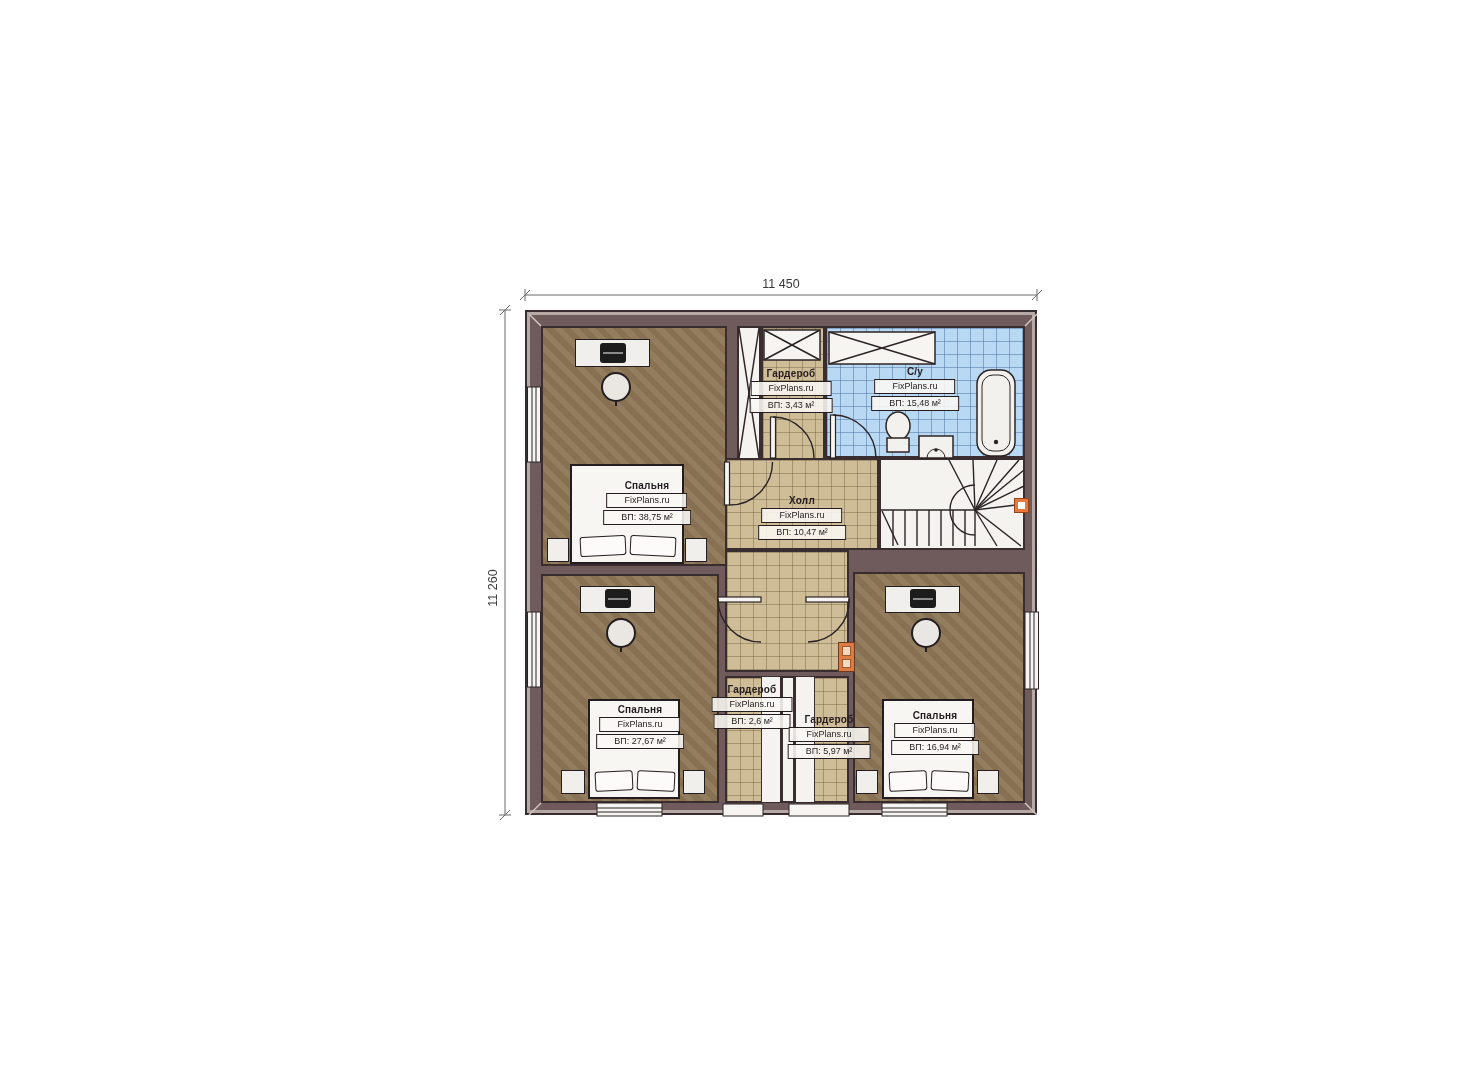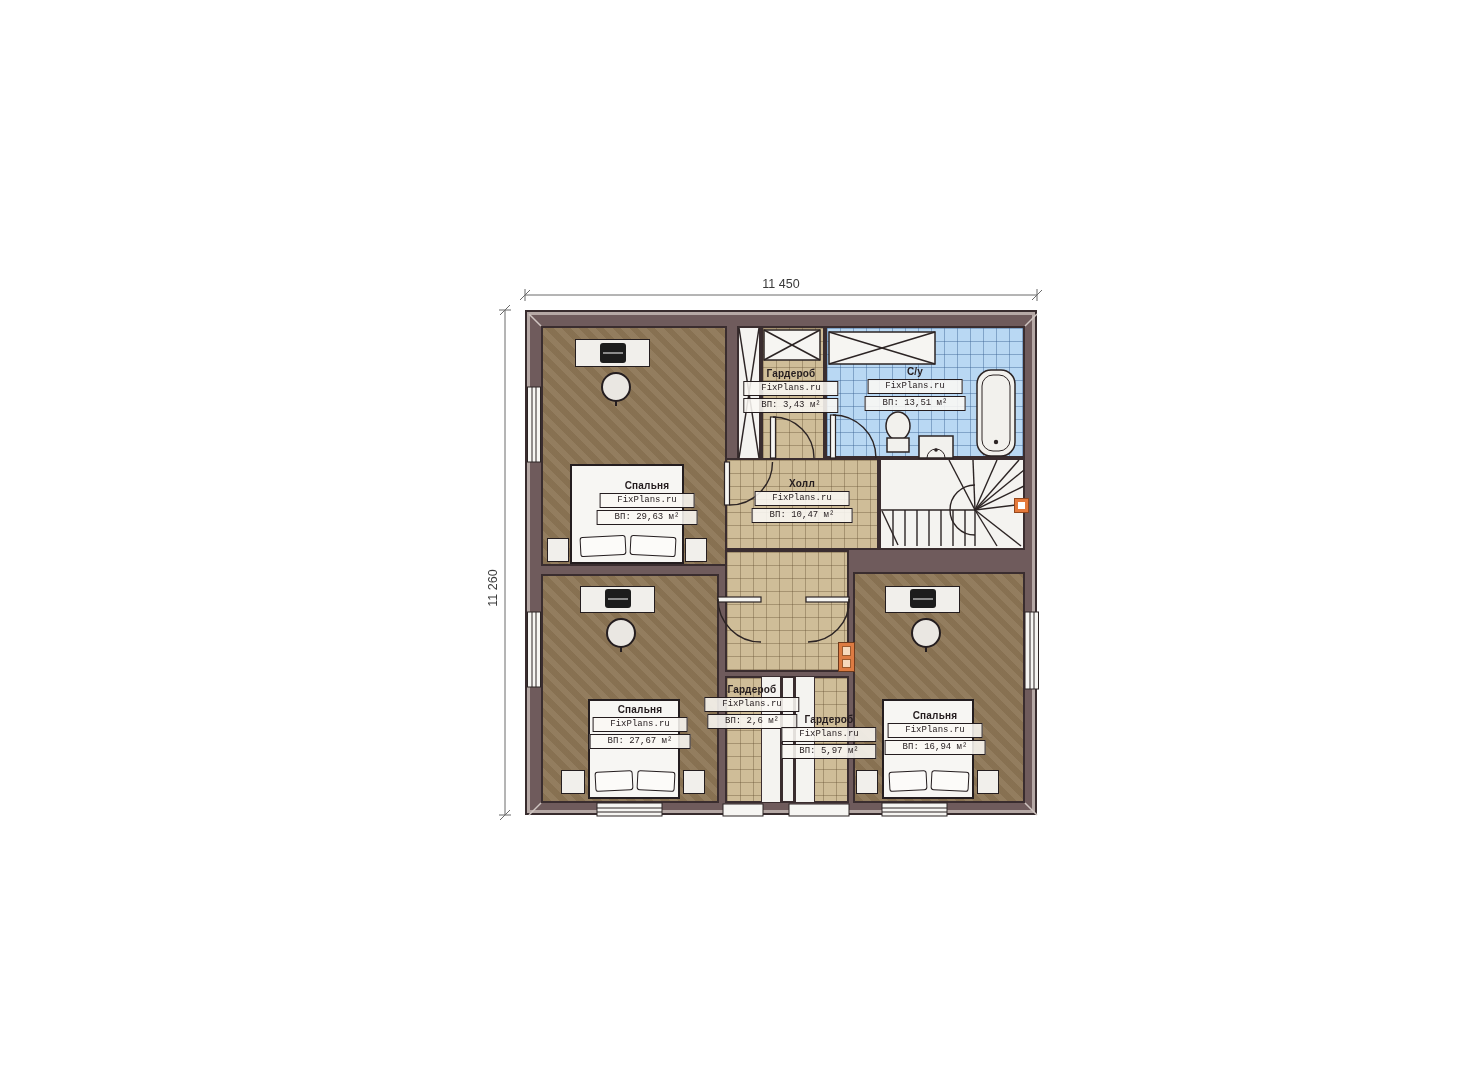--- a/index.html
+++ b/index.html
@@ -42,21 +42,21 @@
   .marker::after { content:""; position:absolute; inset:3px; background:#ffffff; }
 
   
   .overlay { position:absolute; left:0; top:0; z-index:5; pointer-events:none; }
 
   
   .room-label { position:absolute; transform:translateX(-50%); display:flex; flex-direction:column;
                 align-items:center; gap:2px; z-index:7; white-space:nowrap; }
   .room-name { font-size:10px; font-weight:bold; color:#241c1e; letter-spacing:.2px; }
   .label-box { font-size:9px; color:#241c1e; border:1.5px solid #241c1e; background:rgba(250,248,244,.88);
-               padding:1px 17px; line-height:11px;font-family:Liberation Mono, monospace; }
+               padding:1px 17px; line-height:11px; }
 
   
   .dim { position:absolute; z-index:8; }
   .dim text { font-size:12.5px; fill:#3a3a3a; font-family:"Liberation Sans", sans-serif; }
   .dim line, .dim path { stroke:#6b6b6b; stroke-width:1; }
 </style>
 </head>
 <body>
 
 <div class="page">
@@ -220,33 +220,33 @@
         <rect x="360" y="126" width="22" height="14" fill="#f2f1ed" stroke="#2c2424" stroke-width="1.5"></rect>
         <rect x="392" y="124" width="34" height="22" fill="#f2f1ed" stroke="#2c2424" stroke-width="1.5"></rect>
         <path d="M400,146 A9,9 0 0 1 418,146" fill="none" stroke="#2c2424" stroke-width="1"></path>
         <circle cx="409" cy="138" r="1.8" fill="#2c2424"></circle>
       </g>
     </svg>
 
     <div class="room-label" style="left:120px; top:168px;">
       <div class="room-name">Спальня</div>
       <div class="label-box">FixPlans.ru</div>
-      <div class="label-box">ВП: 29,63 м²</div>
+      <div class="label-box">ВП: 38,75 м²</div>
     </div>
     <div class="room-label" style="left:264px; top:56px;">
       <div class="room-name">Гардероб</div>
       <div class="label-box">FixPlans.ru</div>
       <div class="label-box">ВП: 3,43 м²</div>
     </div>
     <div class="room-label" style="left:388px; top:54px;">
       <div class="room-name">С/у</div>
       <div class="label-box">FixPlans.ru</div>
-      <div class="label-box">ВП: 13,51 м²</div>
-    </div>
-    <div class="room-label" style="left:275px; top:166px;">
+      <div class="label-box">ВП: 15,48 м²</div>
+    </div>
+    <div class="room-label" style="left:275px; top:183px;">
       <div class="room-name">Холл</div>
       <div class="label-box">FixPlans.ru</div>
       <div class="label-box">ВП: 10,47 м²</div>
     </div>
     <div class="room-label" style="left:113px; top:392px;">
       <div class="room-name">Спальня</div>
       <div class="label-box">FixPlans.ru</div>
       <div class="label-box">ВП: 27,67 м²</div>
     </div>
     <div class="room-label" style="left:225px; top:372px;">

